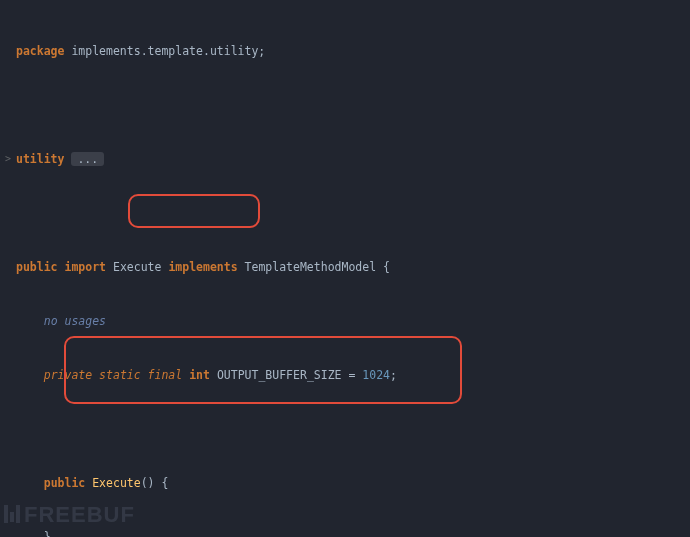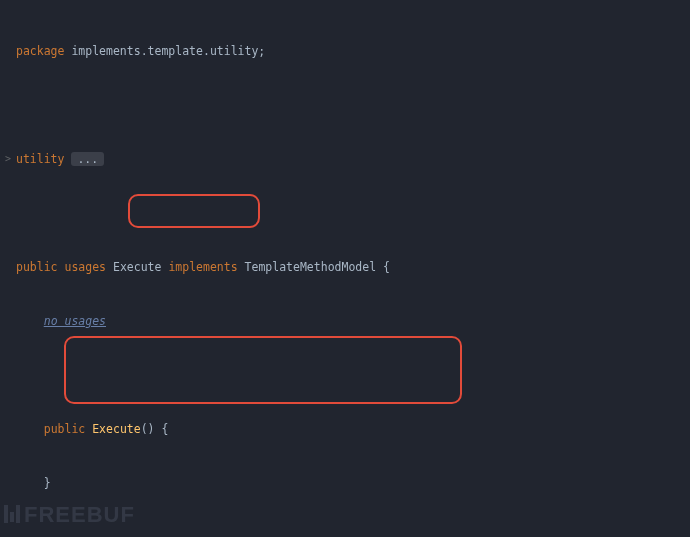--- a/index.html
+++ b/index.html
@@ -14,29 +14,29 @@
     overflow: hidden;
     position: relative;
   }
   .editor {
     position: absolute;
     top: 0; left: 0;
     padding: 6px 0 6px 16px;
     white-space: pre;
   }
   .line { height: 18px; position: relative; }
-  .kw   { color: #cc7832; }            
+  .kw   { color: #cc7832; font-weight: bold; }            
   .kw-st{ color: #cc7832; font-style: italic; } 
   .pkg  { color: #a9b7c6; }
   .cls  { color: #a9b7c6; }
   .ident{ color: #a9b7c6; }
   .num  { color: #6897bb; }
   .meth { color: #ffc66d; }
   .punc { color: #a9b7c6; }
-  .link { color: #687fa8; text-decoration: underline; font-style: italic; margin-top: 40px; }
+  .link { color: #687fa8; font-style: italic; margin-top: 40px; }
   .dots { background: #3b3f49; border-radius: 3px; padding: 0 6px; color: #a9b7c6; }
   .gutter {
     position: absolute;
     left: -14px;
     top: 0;
     width: 12px;
     text-align: center;
     color: #606366;
     font-size: 10px;
     cursor: pointer;
@@ -75,22 +75,23 @@
   .wm .bars span.s { height: 10px; vertical-align: middle; }
 </style>
 </head>
 <body>
 
 <div class="editor">
   <div class="line"><span class="kw">package</span> <span class="pkg">implements.template.utility;</span></div>
   <div class="line"></div>
   <div class="line"><span class="gutter">&gt;</span><span class="kw">utility</span> <span class="dots">...</span></div>
   <div class="line"></div>
-  <div class="line"><span class="kw">public</span> <span class="kw">usages</span> <span class="cls">Execute</span> <span class="kw">implements</span> <span class="cls">TemplateMethodModel</span> <span class="punc">{</span></div>
+  <div class="line"><span class="kw">public</span> <span class="kw">import</span> <span class="cls">Execute</span> <span class="kw">implements</span> <span class="cls">TemplateMethodModel</span> <span class="punc">{</span></div>
   <div class="line">    <span class="link">no usages</span></div>
+  <div class="line">    <span class="kw-st">private</span> <span class="kw-st">static</span> <span class="kw-st">final</span> <span class="kw">int</span> <span class="ident">OUTPUT_BUFFER_SIZE</span> = <span class="num">1024</span>;</div>
   <div class="line"></div>
   <div class="line">    <span class="kw">public</span> <span class="meth">Execute</span><span>() {</span></div>
   <div class="line">    <span>}</span></div>
   
   
   
   
   
   
   

